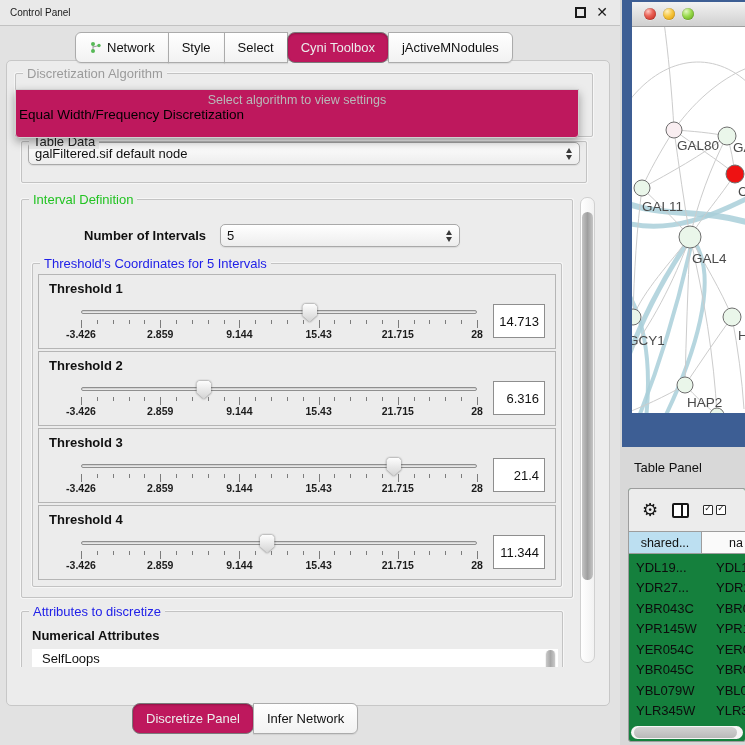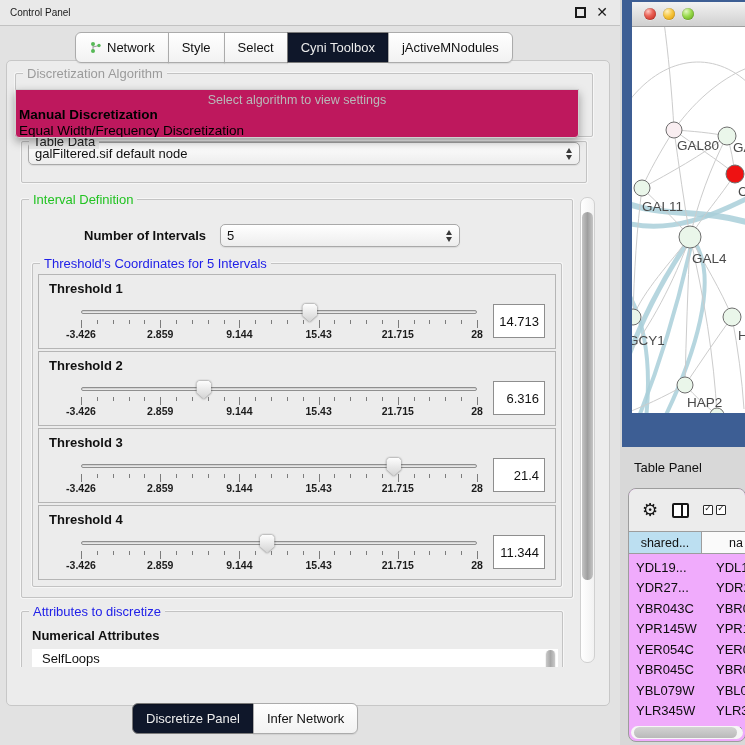--- a/index.html
+++ b/index.html
@@ -15,21 +15,21 @@
   .close-icon { font-size:14px; font-weight:bold; color:#1a1a1a; line-height:11px; }
 
   .tabs-row { position:absolute; display:flex; height:31px; z-index:5; }
   #top-tabs { top:32px; left:76px; }
   #bottom-tabs { top:703px; left:133px; }
   .tab { font-size:13px; padding:0 13px; display:flex; align-items:center; gap:5px;
          background:linear-gradient(#ffffff,#f2f2f2); border:1px solid #ababab; margin-left:-1px; color:#111;
          box-shadow:0 1px 1px rgba(0,0,0,.08); white-space:nowrap; }
   .tab:first-child { border-radius:6px 0 0 6px; }
   .tab:last-child { border-radius:0 6px 6px 0; }
-  .tab.selected { background:#0f172a; color:#ececec; border-color:#7a7a7a; box-shadow:inset 0 1px 2px rgba(0,0,0,.25); }
+  .tab.selected { background:#be185d; color:#ececec; border-color:#7a7a7a; box-shadow:inset 0 1px 2px rgba(0,0,0,.25);border-radius:8px; }
 
   #card { position:absolute; left:6px; top:60px; width:604px; height:646px; background:#ececec;
           border:1px solid #c7c7c7; border-radius:5px; }
 
   .group { position:relative; border:1px solid #c3c3c3; border-radius:2px; box-shadow:0 0 0 1px rgba(255,255,255,.55); }
   .group-label { position:absolute; top:-8px; left:7px; background:#ececec; padding:0 4px; font-size:13px; color:#222; line-height:15px; white-space:nowrap; }
   .group-label.gray { color:#9b9b9b; }
   .group-label.green { color:#22c322; }
   .group-label.blue { color:#2121e8; }
 
@@ -106,22 +106,22 @@
                   background:linear-gradient(#f2f2f2,#d0d0d0); border-bottom:1px solid #9f9f9f;
                   display:flex; align-items:center; gap:7px; padding-left:12px; }
   .light { width:12px; height:12px; border-radius:50%; box-shadow:inset 0 0 1px rgba(0,0,0,.45), 0 0.5px 0 rgba(255,255,255,.8); }
   .light.red    { background:radial-gradient(circle at 35% 28%, #ffc9c2, #ea6257 40%, #cf3a2e 75%, #a92417); }
   .light.yellow { background:radial-gradient(circle at 35% 28%, #fff0bd, #f6c63e 45%, #e2a112 85%); }
   .light.green  { background:radial-gradient(circle at 35% 28%, #e2f8c0, #97d94a 45%, #66a81f 90%); }
   #net-canvas { position:absolute; left:10px; top:27px; right:0; bottom:34px; background:#ffffff; overflow:hidden; }
   #net-svg { position:absolute; left:0; top:0; }
 
   #table-panel-title { position:absolute; left:14px; top:460px; font-size:13px; color:#111; }
-  #table-card { position:absolute; left:8px; top:488px; width:118px; height:254px; background:#f0abfc;
-                border:1px solid #9d9d9d; border-radius:8px; overflow:hidden; }
+  #table-card { position:absolute; left:8px; top:488px; width:118px; height:254px; background:#15803d;
+                border:1px solid #9d9d9d; border-radius:3px; overflow:hidden; }
   #table-toolbar { height:42px; background:#ececec; display:flex; align-items:center; padding-left:13px; gap:14px; }
   .gear-glyph::before { content:"\2699"; font-family:"DejaVu Sans",sans-serif; font-size:18px; color:#151515; line-height:18px; }
   .colsplit { position:relative; width:17px; height:15px; border:2px solid #151515; border-radius:2px; background:#fff; }
   .colsplit::after { content:""; position:absolute; left:50%; top:0; bottom:0; width:2px; background:#151515; }
   .cb-pair { display:flex; gap:3px; }
   .cbx { position:relative; width:10px; height:10px; border:1.5px solid #2a2a2a; border-radius:1px; background:#fff; }
   .cbx::after { content:"\2713"; position:absolute; left:0px; top:-3px; font-size:9px; color:#2a2a2a; }
   #thead { display:flex; height:23px; border-top:1px solid #9d9d9d; border-bottom:1px solid #9d9d9d; }
   .hcell { display:flex; align-items:center; font-size:12.5px; color:#111; }
   .hcell.c1 { width:73px; background:#bcdff1; border-right:1px solid #9d9d9d; justify-content:center; }
@@ -177,21 +177,20 @@
         <span class="combo-arrows">
             <span class="arr-up"></span>
             <span class="arr-dn"></span>
           </span>
       </div>
     </div>
 
     <div id="algo-popup">
       <div class="popup-hint">Select algorithm to view settings</div>
       <div id="popup-options">
-          <div class="popup-opt bold">Manual Discretization</div>
           <div class="popup-opt">Equal Width/Frequency Discretization</div>
         </div>
     </div>
 
     <div class="group" id="tabledata-group">
       <span class="group-label">Table Data</span>
       <div class="combo" id="tabledata-combo">
         <span>galFiltered.sif default node</span>
         <span class="combo-arrows">
             <span class="arr-up"></span>

